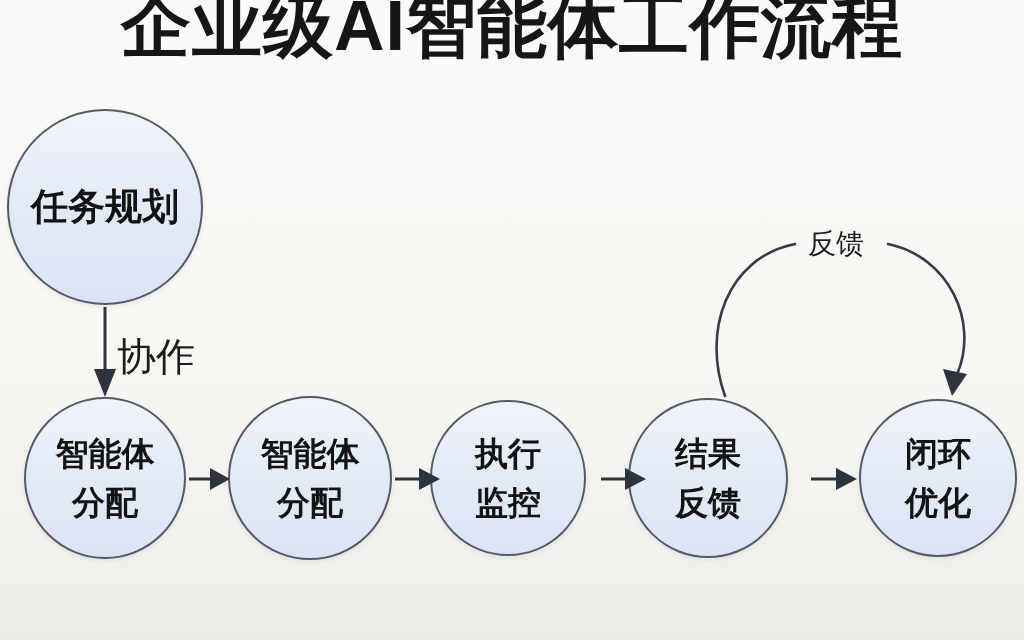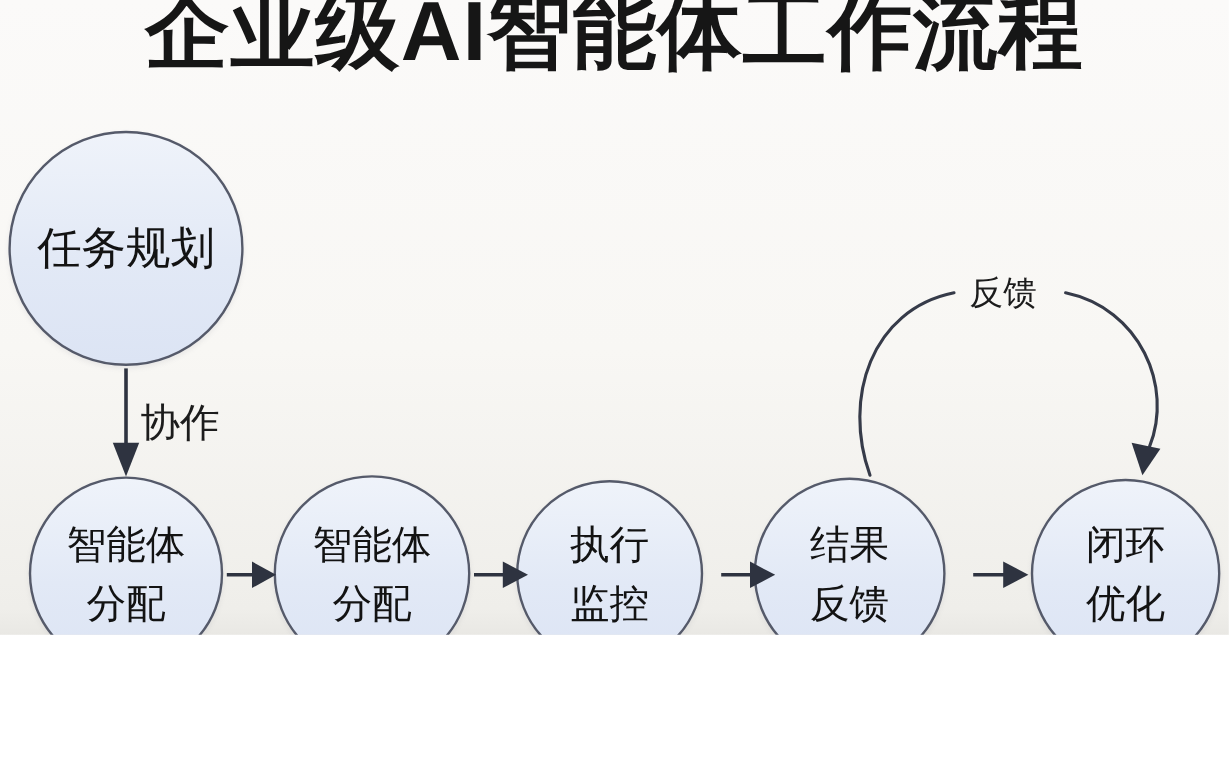--- a/index.html
+++ b/index.html
@@ -1,18 +1,18 @@
 <!DOCTYPE html>
 <html><head>
 <meta charset="utf-8">
 <style>
   html,body{margin:0;padding:0;}
   .canvas{
     position:relative;
-    width:1024px;height:529px;
+    width:1024px;height:640px;
     overflow:hidden;
     background:linear-gradient(180deg,#fbfaf9 0%,#f8f7f4 55%,#efeeea 96%,#e9e8e4 100%);
     font-family:"Liberation Sans","DejaVu Sans",sans-serif;
     color:#141414;
   }
   .title{
     position:absolute;
     top:-14px;left:0;right:0;
     text-align:center;
     font-size:70px;
@@ -25,35 +25,35 @@
   .node{
     position:absolute;
     box-sizing:border-box;
     border-radius:50%;
     background:linear-gradient(180deg,#eff3fa 0%,#e2e9f6 55%,#dce4f4 100%);
     border:2px solid #555a6a;
     display:flex;
     align-items:center;
     justify-content:center;
     text-align:center;
-    font-weight:400;
+    font-weight:700;
     color:#131313;
     white-space:pre-line;
     box-shadow:0 2px 4px rgba(120,125,140,0.12);
   }
   .node-planning{left:7px;top:109px;width:196px;height:196px;font-size:37px;}
   .node-row{font-size:33px;line-height:1.5;}
   .node-1{left:24px;top:397px;width:162px;height:162px;}
   .node-2{left:228px;top:396px;width:164px;height:164px;}
   .node-3{left:430px;top:400px;width:156px;height:156px;}
   .node-4{left:628px;top:398px;width:160px;height:160px;}
   .node-5{left:859px;top:399px;width:158px;height:158px;text-align:center;}
   .edge-label{
     position:absolute;
-    font-size:33px;
+    font-size:39px;
     font-weight:500;
     color:#1c1c1c;
     white-space:nowrap;
   }
   .label-collab{left:117px;top:330px;}
   .label-feedback{left:808px;top:225px;font-size:28px;}
   svg.arrows{position:absolute;left:0;top:0;pointer-events:none;}
 </style>
 </head>
 <body>

